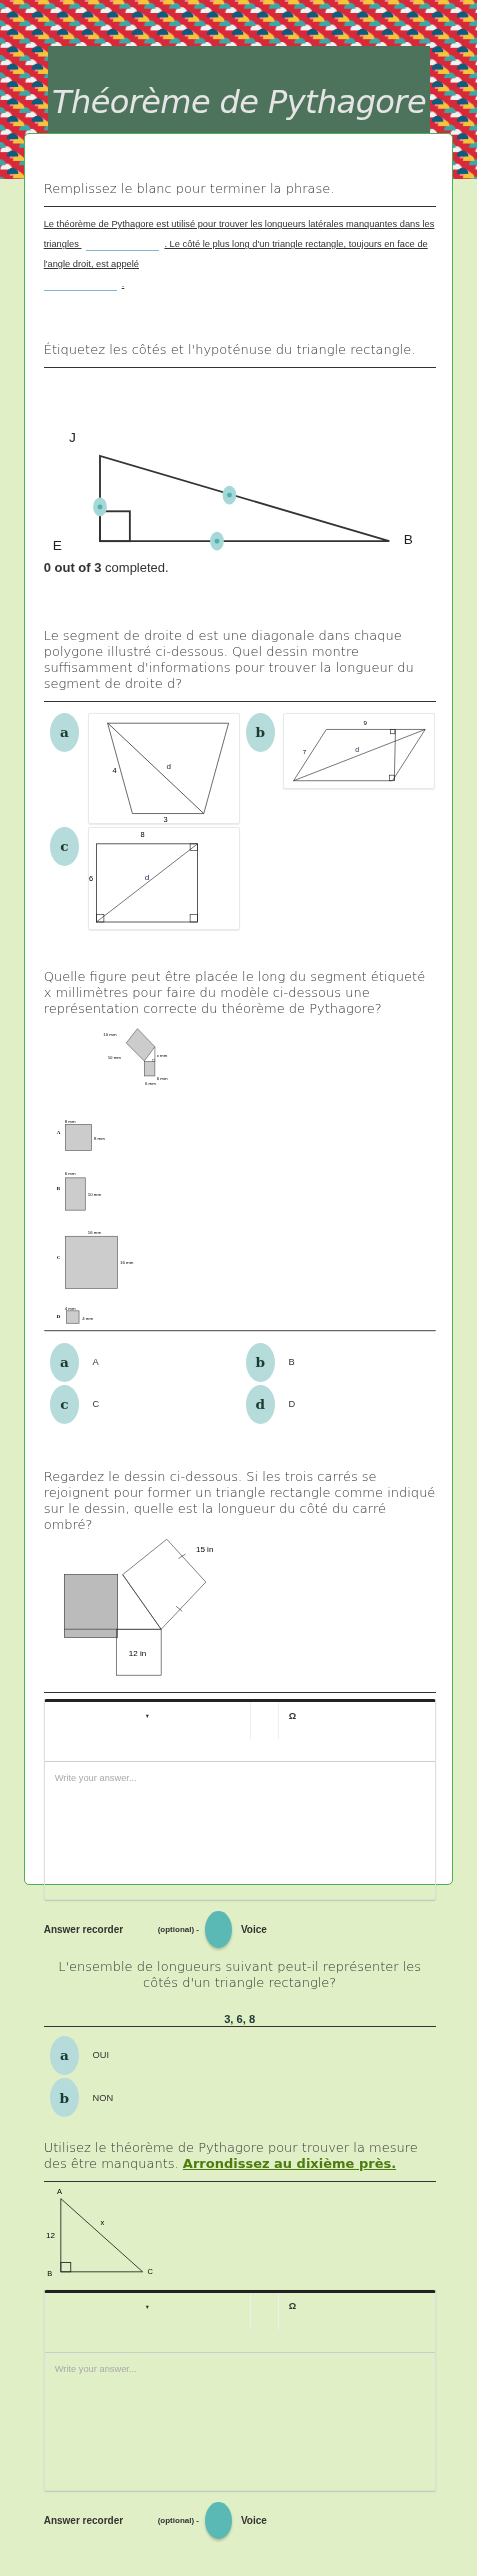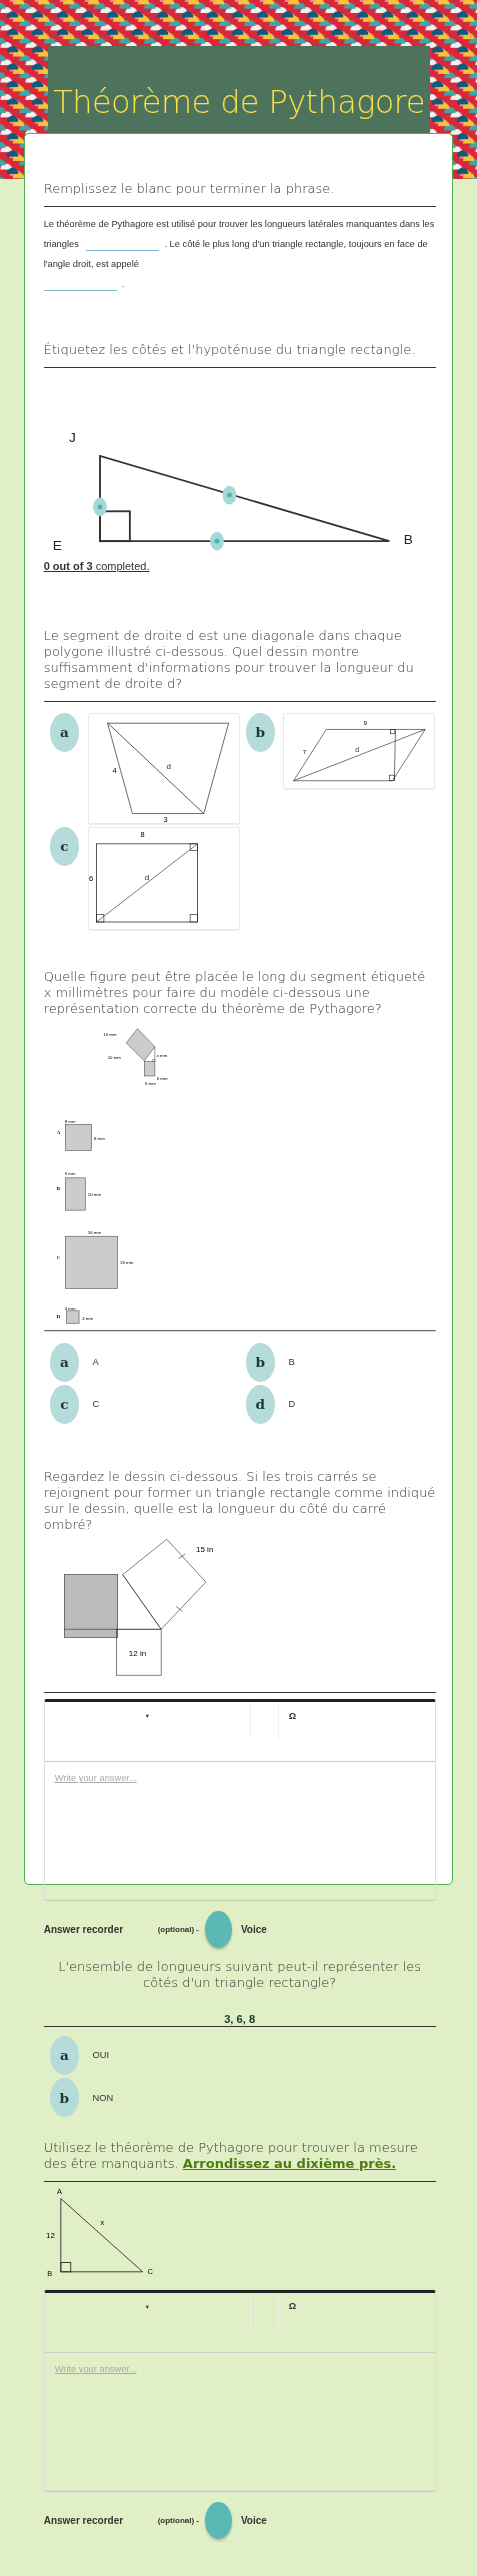--- a/index.html
+++ b/index.html
@@ -26,36 +26,37 @@
   }
   .title-box {
     position: absolute; left: 48px; top: 46px; width: 382px; height: 112px;
     background: #4d735c;
     display: flex; align-items: center; justify-content: center;
     text-align: center;
   }
   .title-box h1 {
     font-family: "DejaVu Sans", sans-serif;
     font-weight: 200;
-    color: #fde047; font-size: 32px; line-height: 42px;
+    color: #e5e5e5; font-size: 32px; line-height: 42px;
     letter-spacing: -0.6px;
+    font-style: italic;
   }
   .card {
     position: absolute; left: 24px; top: 133px; width: 429px; height: 1752px;
     background: #fff; border: 1.9px solid #4caf50; border-radius: 5px;
   }
   .q { position: absolute; left: 18.7px; width: 392px; }
   .q-title {
     font-family: "DejaVu Sans", sans-serif;
     font-weight: 300;
     font-size: 13px; line-height: 16px; color: #333;
     padding-bottom: 8.7px; border-bottom: 0.9px solid #333;
   }
   .q-title b { font-weight: 700; text-decoration: underline; color: #4d7c0f; }
-  .body-text { font-size: 9.3px; line-height: 20px; color: #333; margin-top: 7.5px; }
+  .body-text { font-size: 9.3px; line-height: 20px; color: #333; margin-top: 7.5px; text-decoration: underline; }
   .blank {
     display: inline-block; width: 73px; height: 12.4px;
     border-bottom: 0.6px solid #7fb5d5; vertical-align: middle; margin: 0 5px;
   }
   .opt-badge {
     width: 29px; height: 39px; border-radius: 50%;
     background: #b5dbdb; display: flex; align-items: center; justify-content: center;
     font-family: "DejaVu Serif", serif; font-size: 13.7px; font-weight: 700; color: #1c3b34;
     flex: 0 0 auto;
   }
@@ -66,28 +67,28 @@
     box-shadow: 0 0.6px 1.2px rgba(0,0,0,0.08);
   }
   .editor {
     border: 0.6px solid #ddd; border-top: 3.7px solid #222; border-radius: 2.5px;
     box-shadow: 0 0.6px 1.2px rgba(0,0,0,0.15);
   }
   .toolbar { height: 60px; display: flex; border-bottom: 1.2px solid #ccc; position: relative; }
   .tb-dd { width: 205px; display: flex; justify-content: center; padding-top: 10px; font-size: 6.2px; }
   .tb-sep { width: 29px; border-left: 0.6px solid #eee; border-right: 0.6px solid #eee; height: 37px; }
   .tb-omega { padding: 8.7px 0 0 10px; font-weight: 700; font-size: 9.3px; }
-  .answer-area { padding: 11.2px 10px; font-size: 9.3px; color: #aaa; text-decoration: underline; }
+  .answer-area { padding: 11.2px 10px; font-size: 9.3px; color: #aaa; }
   .recorder { display: flex; align-items: center; font-weight: 700; font-size: 10px; color: #333; }
   .recorder small { font-size: 8px; font-weight: 700; margin-left: 2.5px; padding-left: 32px; }
   .voice-btn {
     width: 27px; height: 37px; border-radius: 50%; background: #5bb9b5;
     margin: 0 8.7px 0 6.2px; box-shadow: 0 1.9px 2.5px rgba(0,0,0,0.2);
   }
-  .completed { font-size: 11px; color: #333; text-decoration: underline; }
+  .completed { font-size: 13px; color: #333; }
 </style>
 </head>
 <body>
 
 <div class="banner"></div>
 <div class="title-box">
   <h1>Théorème de Pythagore</h1>
 </div>
 
 <div class="card">

